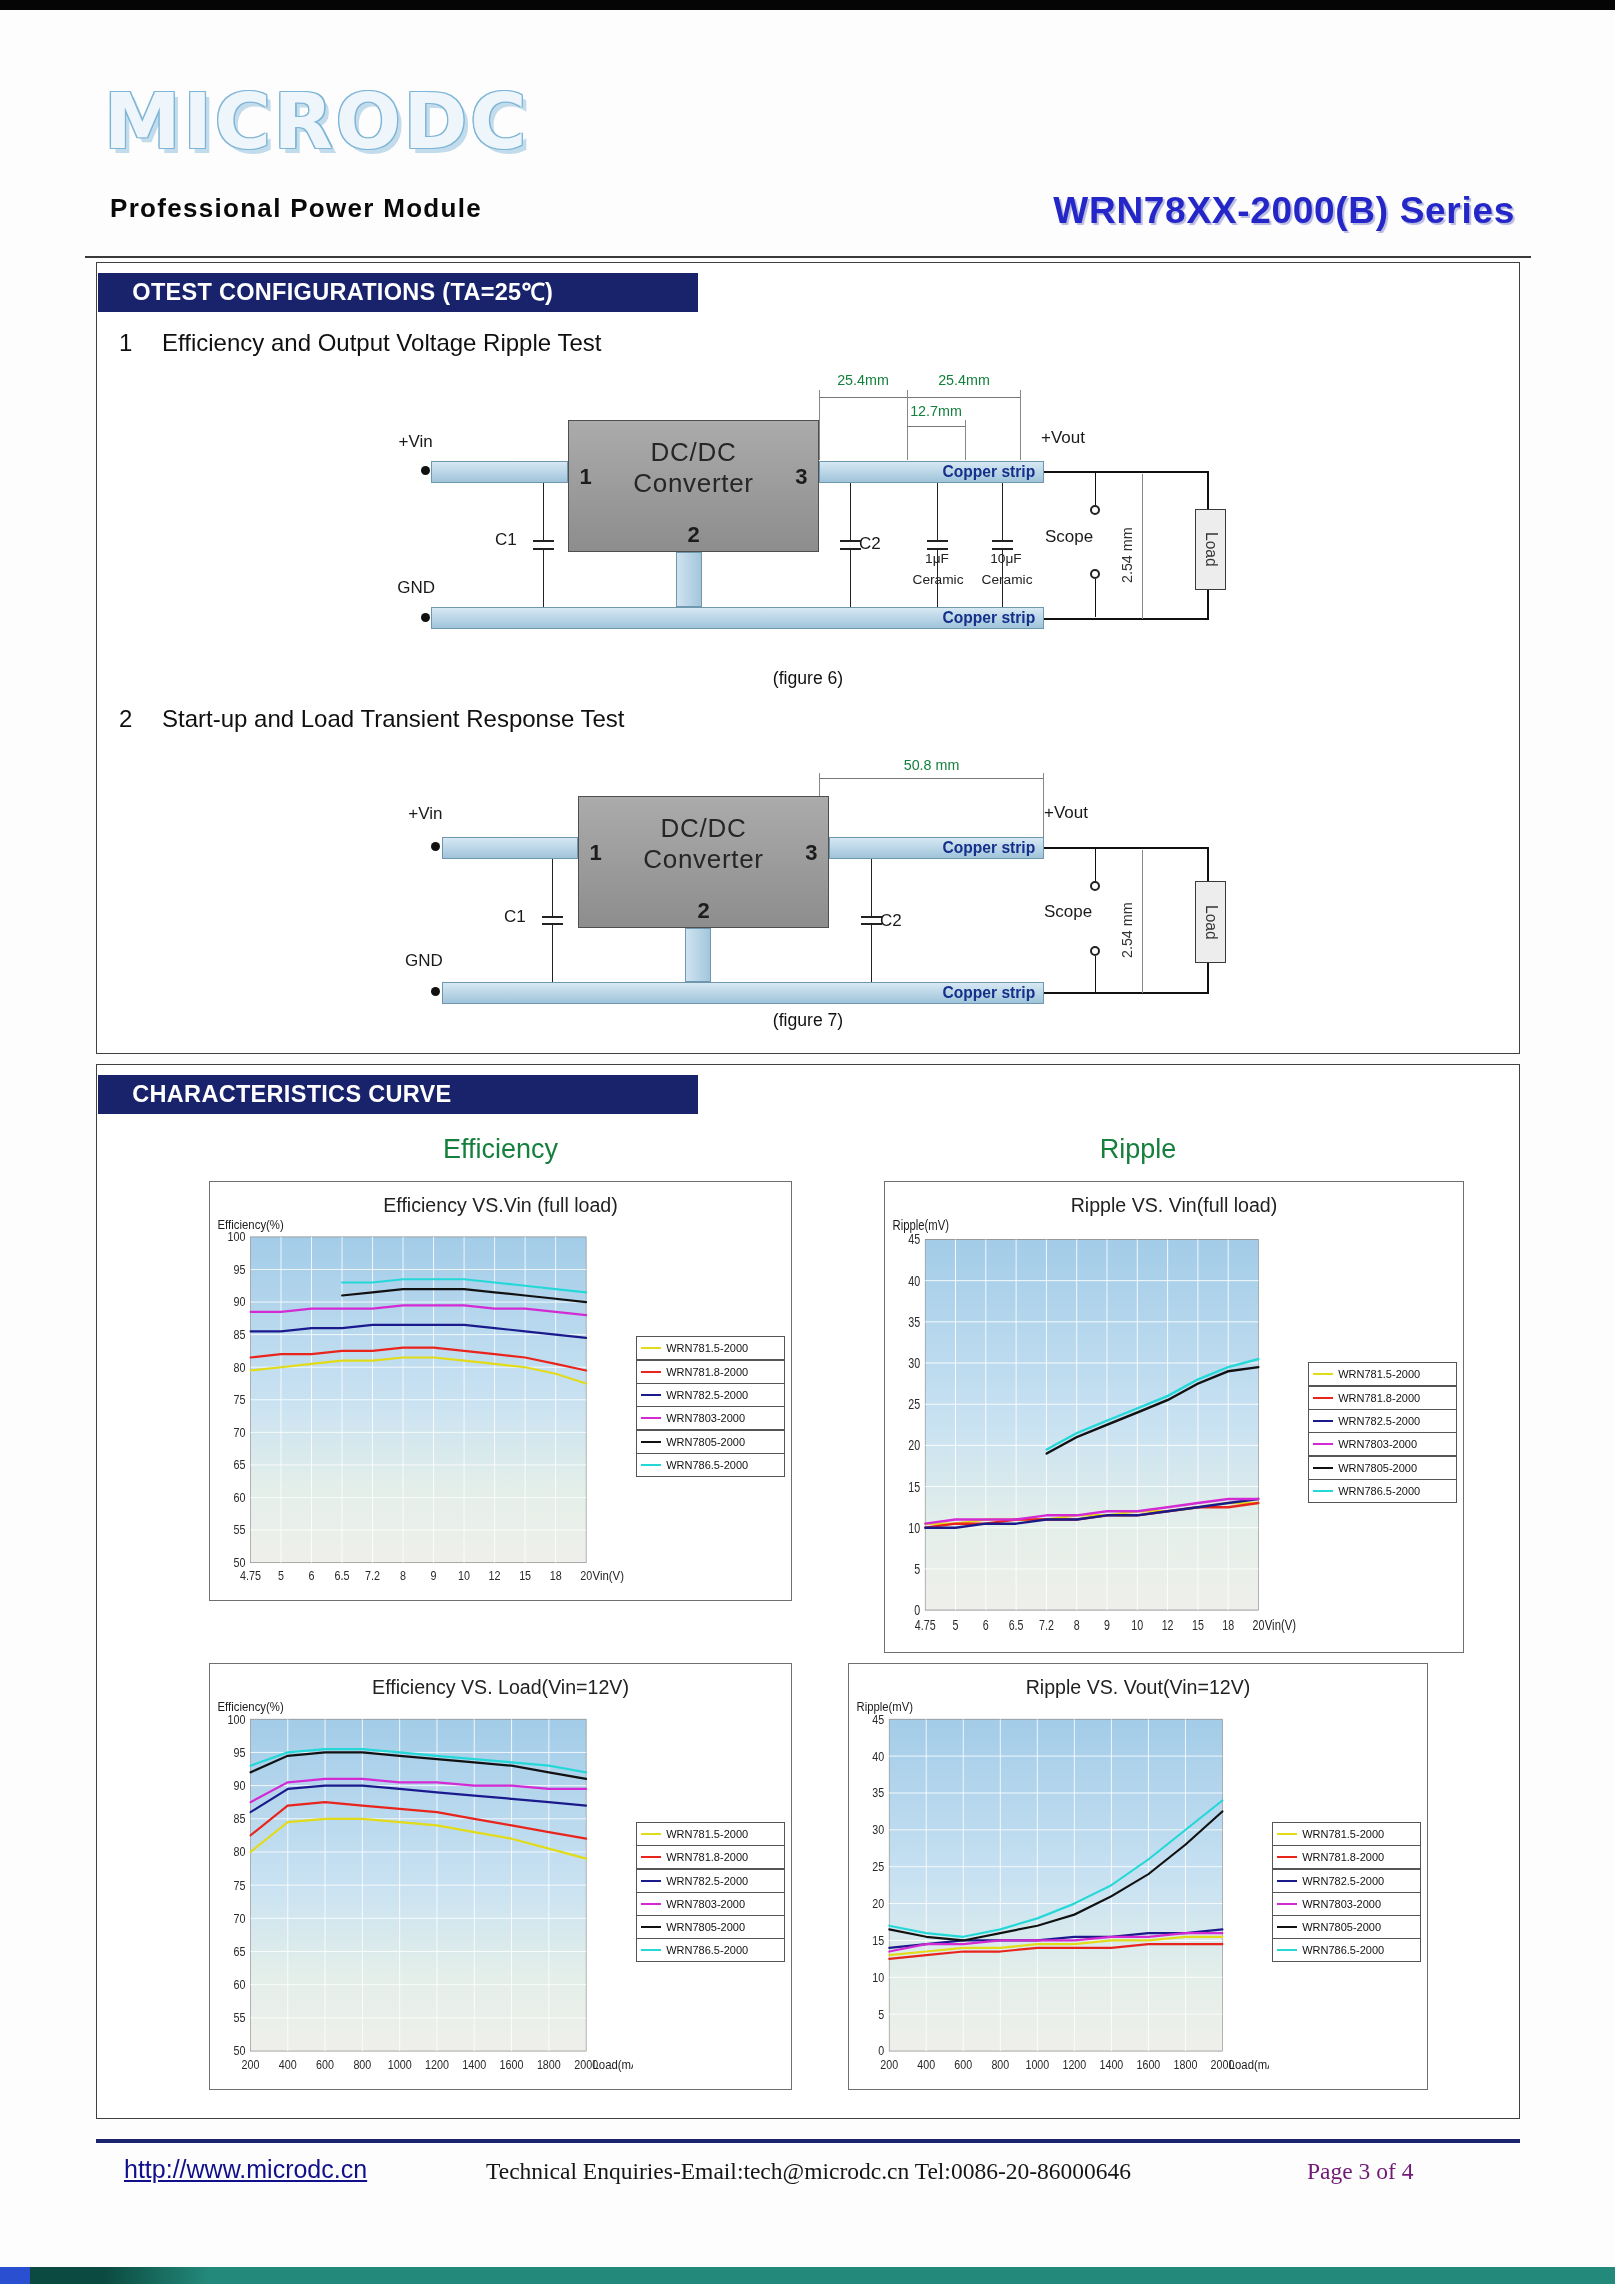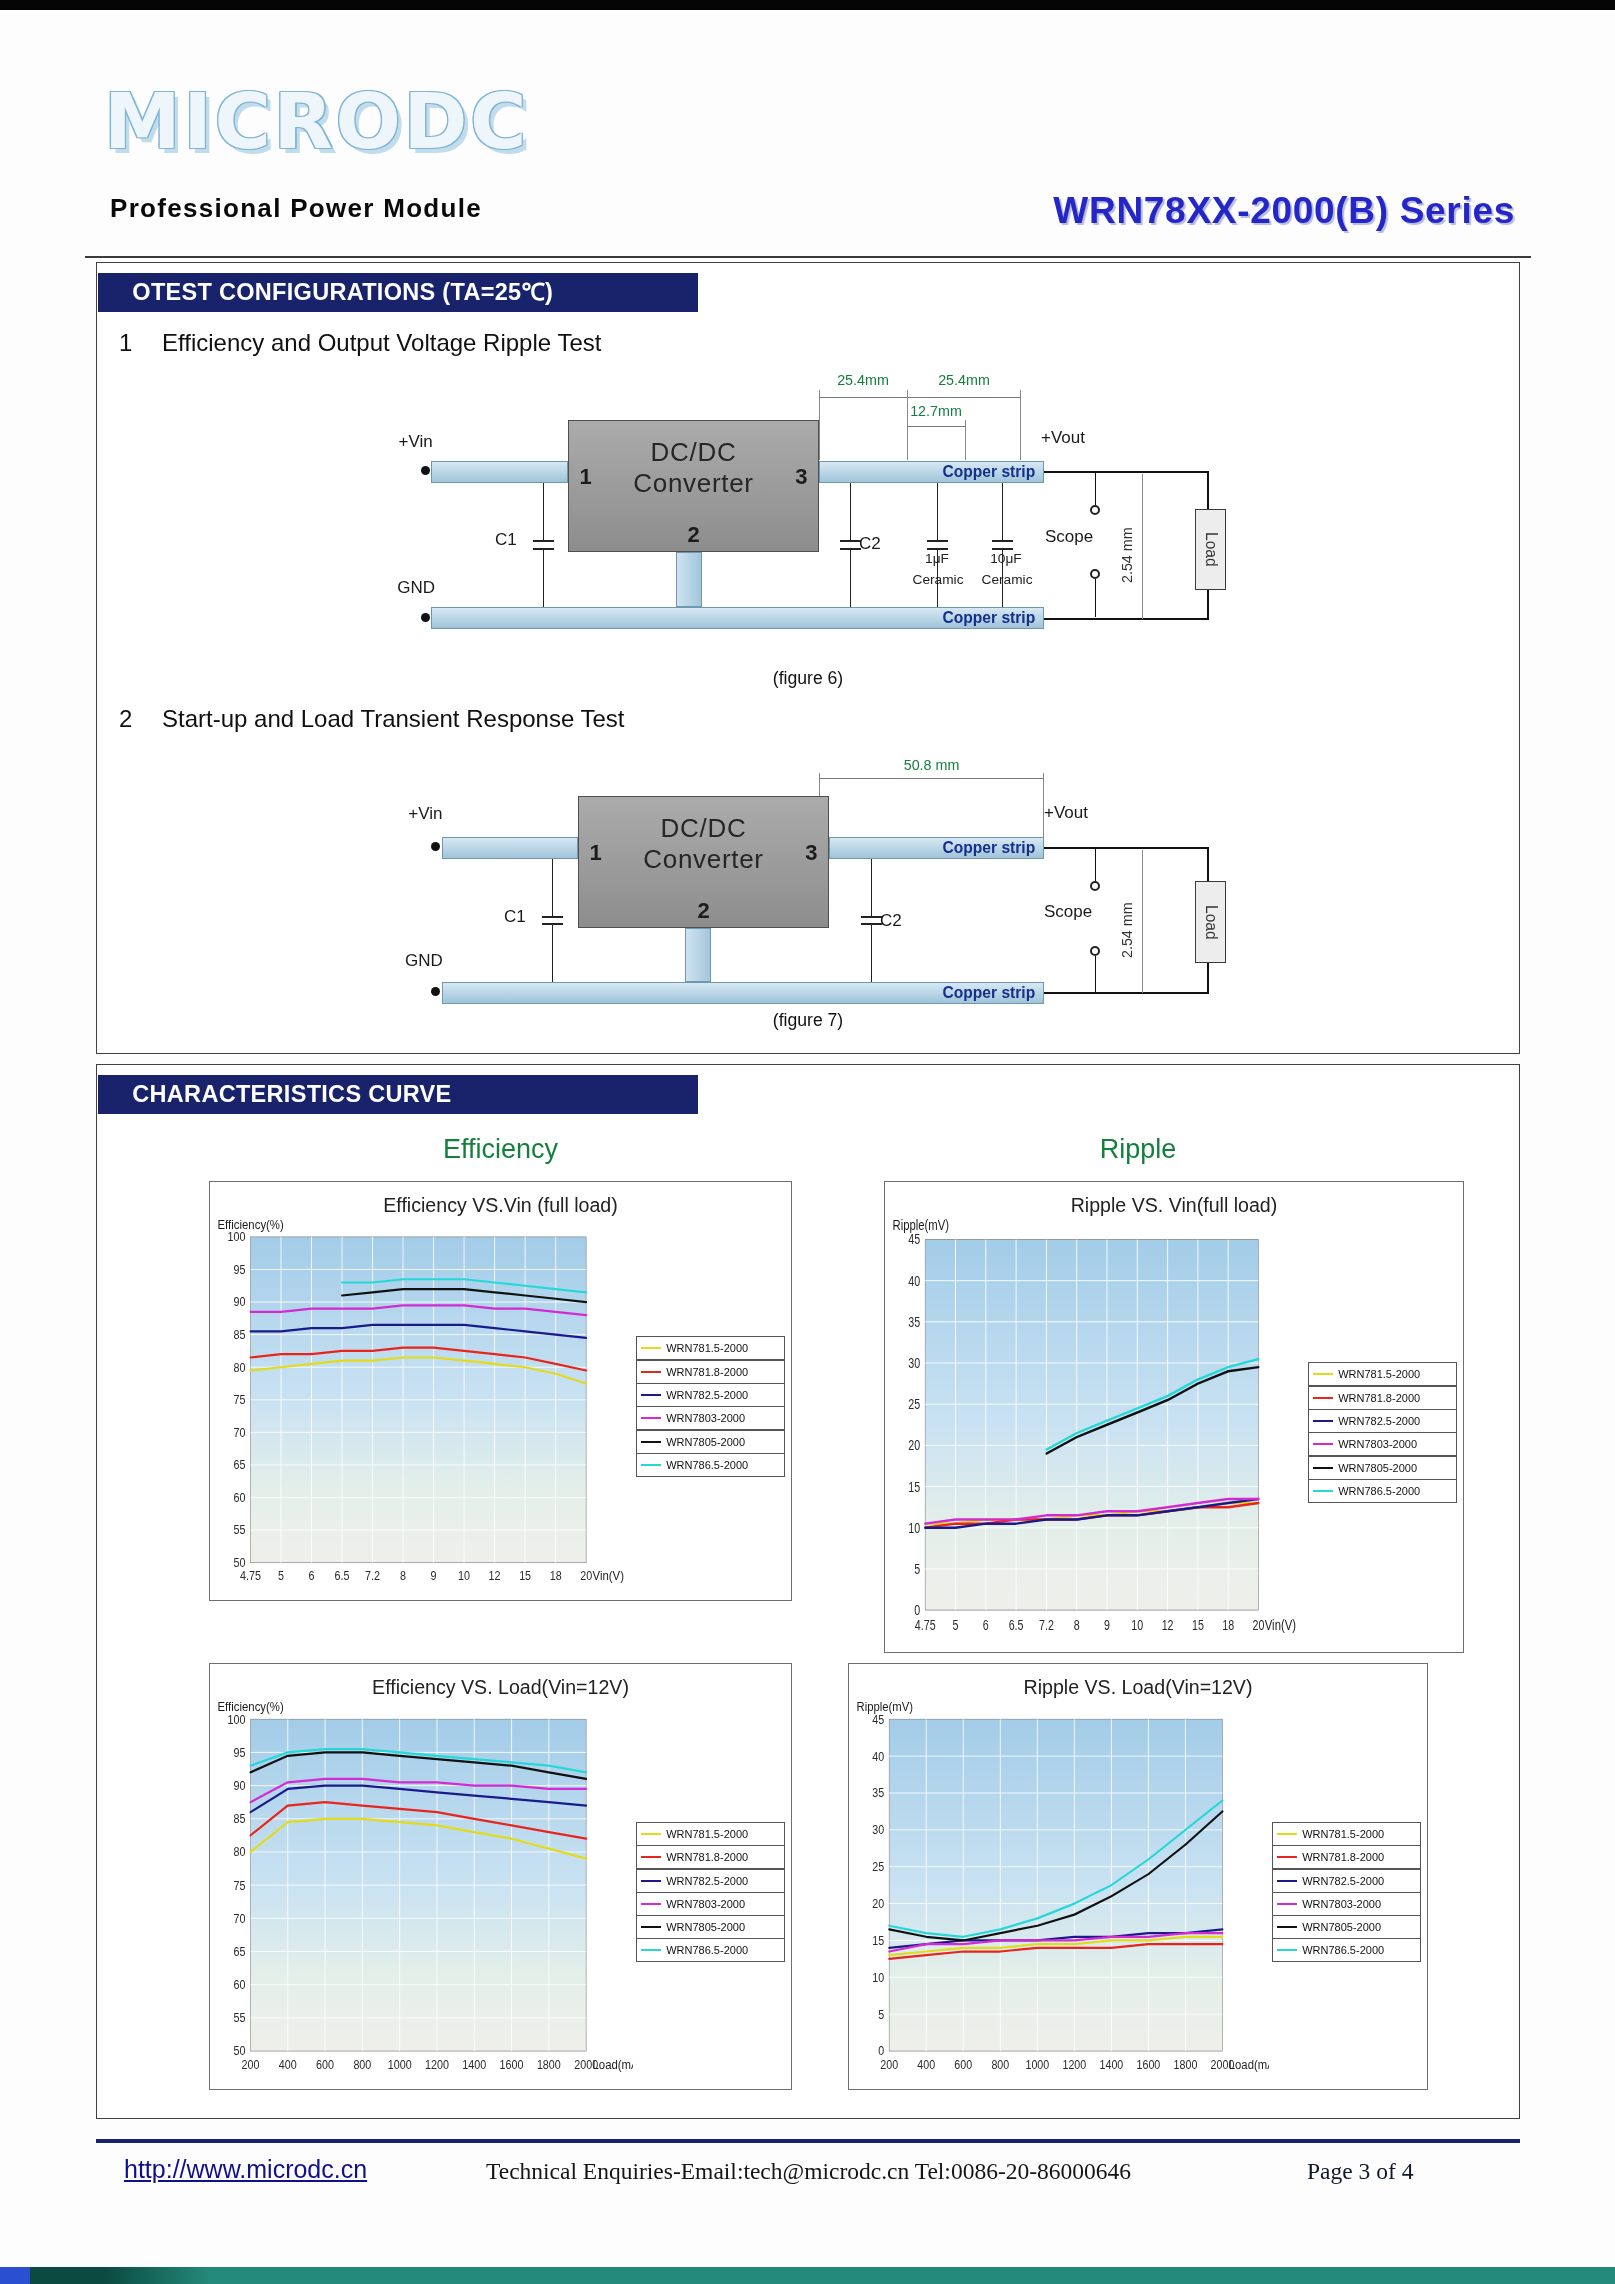--- a/index.html
+++ b/index.html
@@ -56,21 +56,21 @@
   .lg-entry{display:flex;align-items:center;border:0.7px solid #555;background:#fff;height:24px;margin-top:-0.7px;padding:0 4.6px;}
   .lg-line{display:inline-block;width:19.6px;height:2px;margin-right:5.2px;}
   .lg-label{font-size:11px;color:#111;white-space:nowrap;}
   .tick{font:17px "Liberation Sans",sans-serif;fill:#2a2a2a;}
   .axis{font:18px "Liberation Sans",sans-serif;fill:#1d1d1d;}
 
   
   .foot-line{position:absolute;left:96px;top:2139px;width:1424px;height:3.9px;background:#1a246e;}
   .f-link{position:absolute;left:124px;top:2155px;font-size:25px;color:#10108c;text-decoration:underline;}
   .f-body{position:absolute;left:486px;top:2158px;font-family:"Liberation Serif",serif;font-size:23.5px;color:#151515;}
-  .f-page{position:absolute;left:1307px;top:2158px;font-family:"Liberation Serif",serif;font-size:23.5px;color:#0f172a;}
+  .f-page{position:absolute;left:1307px;top:2158px;font-family:"Liberation Serif",serif;font-size:23.5px;color:#701a75;}
   .botstrip{position:absolute;left:0;bottom:0;width:100%;height:17px;background:linear-gradient(90deg,#2a4fd0 0,#2a4fd0 30px,#0b4a40 30px,#0b4a40 104px,#23897a 209px,#23897a 100%);}
 </style>
 </head>
 <body>
 
 <div class="page">
   <div class="topstrip"></div>
 
   <div class="logo">MICRODC</div>
   <div class="tagline">Professional Power Module</div>
@@ -523,21 +523,21 @@
             </div>
             <div class="lg-entry">
               <span class="lg-line" style="background: rgb(37, 216, 216);"></span>
               <span class="lg-label">WRN786.5-2000</span>
             </div>
           </div>
       </div>
     </div>
 
     <div class="chart-box" style="left:751px;top:598px;width:580px;height:427px;">
-      <div class="chart-title">Ripple VS. Load(Vin=12V)</div>
+      <div class="chart-title">Ripple VS. Vout(Vin=12V)</div>
       <div class="chart-row">
         <svg class="chart" preserveAspectRatio="none" viewBox="0 0 660 520">
             <defs>
               <linearGradient id="bg3" x1="0" y1="0" x2="0" y2="1">
                 <stop offset="0" stop-color="#a3cce8"></stop>
                 <stop offset="0.5" stop-color="#c9e2f2"></stop>
                 <stop offset="0.78" stop-color="#e4efe9"></stop>
                 <stop offset="1" stop-color="#efefeb"></stop>
               </linearGradient>
             </defs>

